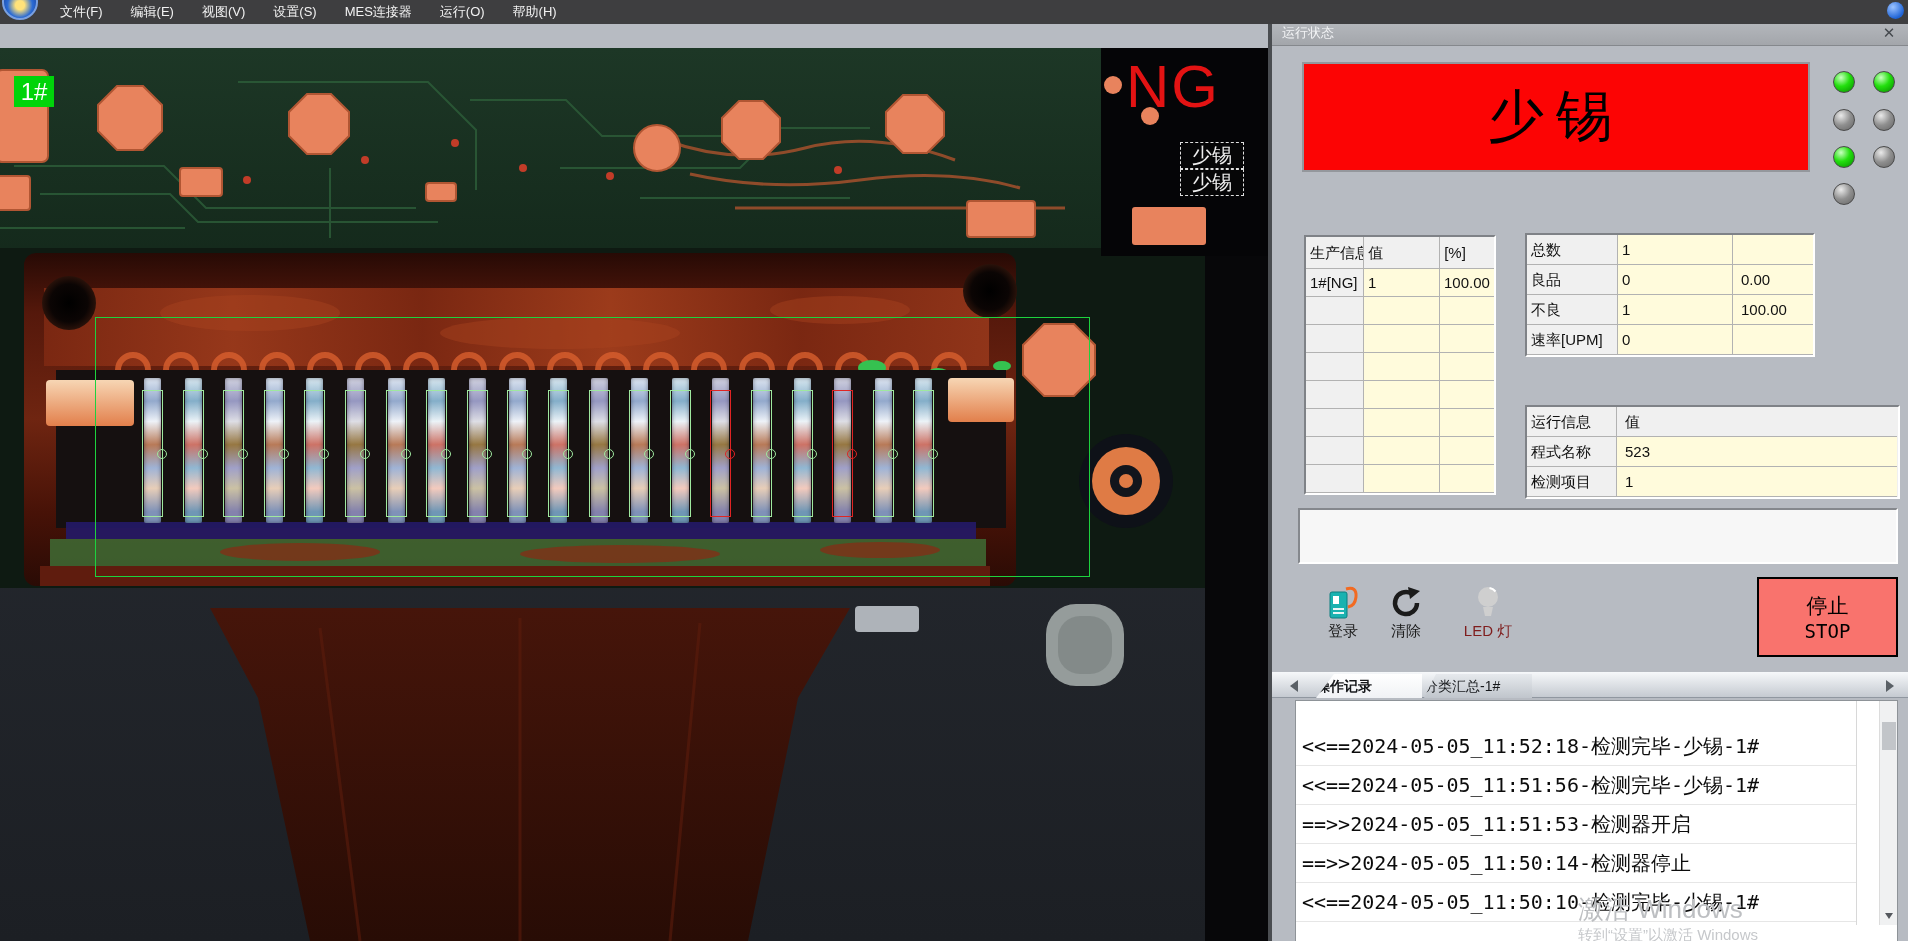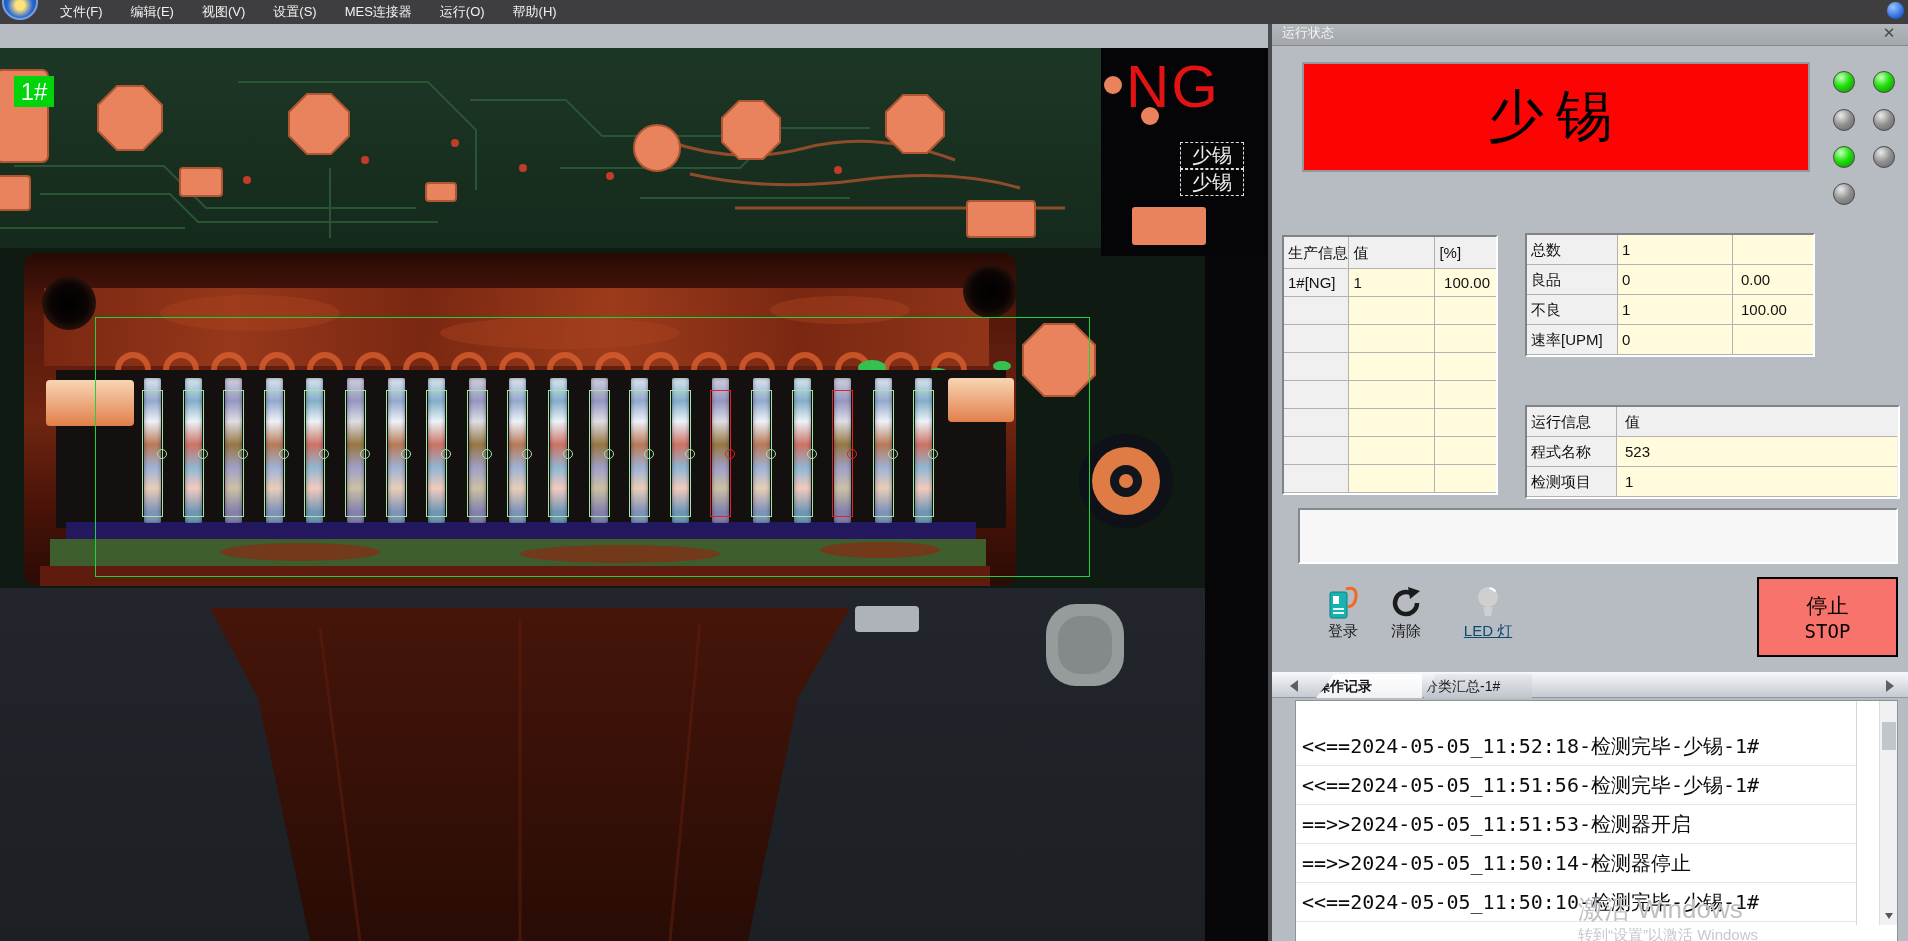--- a/index.html
+++ b/index.html
@@ -68,21 +68,21 @@
 
   
   .tbl { position:absolute; background:#f0f0f0; border:2px solid; border-color:#7f8287 #ffffff #ffffff #7f8287; }
   .trow { display:flex; }
   .tc { border-right:1px solid #b2b2b2; border-bottom:1px solid #b2b2b2; font-size:15px; color:#111;
         padding:0 4px; overflow:hidden; white-space:nowrap; background:#f0f0f0; }
   .tc.val { background:#fffbdc; }
   .tc.hdr { background:#f0f0f0; }
   .tc.right { text-align:right; padding-right:6px; }
 
-  .prod { left:10px; top:215px; width:216px; }
+  .prod { left:32px; top:215px; width:192px; }
   .prod .trow { height:28px; } .prod .trow.h { height:32px; }
   .prod .c1 { width:67px; line-height:28px; } .prod .trow.h .c1 { line-height:32px; }
   .prod .c2 { width:88px; line-height:28px; } .prod .trow.h .c2 { line-height:32px; }
   .prod .c3 { width:62px; line-height:28px; border-right:none; } .prod .trow.h .c3 { line-height:32px; }
 
   .stats { left:253px; top:213px; width:290px; }
   .stats .trow { height:30px; }
   .stats .c1 { width:91px; line-height:30px; }
   .stats .c2 { width:115px; line-height:30px; }
   .stats .c3 { width:80px; line-height:30px; border-right:none; padding-left:8px; }
@@ -92,21 +92,21 @@
   .runinfo .c1 { width:90px; line-height:30px; }
   .runinfo .c2 { width:280px; line-height:30px; border-right:none; padding-left:8px; }
 
   .msgbox { position:absolute; left:26px; top:488px; width:600px; height:56px; background:#f7f7f7;
           border:2px solid; border-color:#85888d #ffffff #ffffff #85888d; }
 
   
   .toolbtn { position:absolute; width:64px; text-align:center; cursor:default; }
   .toolbtn .ic { display:block; margin:0 auto; height:38px; }
   .toolbtn .lbl { font-size:15px; color:#1a1a1a; }
-  .toolbtn.disabled .lbl { color:#0c4a6e; text-decoration:underline; }
+  .toolbtn.disabled .lbl { color:#7f1d1d; }
   .b-login { left:39px; top:564px; } .b-clear { left:102px; top:564px; } .b-led { left:178px; top:564px; width:76px; }
   .stopbtn { position:absolute; left:485px; top:557px; width:141px; height:80px; background:#f9736d;
           border:2px solid #000; display:flex; flex-direction:column; align-items:center; justify-content:center;
           color:#000; cursor:default; }
   .stopbtn .l1 { font-size:21px; }
   .stopbtn .l2 { font-size:19px; font-family:"DejaVu Sans Mono", monospace; }
 
   
   .logtabs { position:absolute; left:0; top:652px; width:636px; height:26px;
           background:linear-gradient(#f6f8fa,#c5cad1); border-bottom:1px solid #9097a0; }

